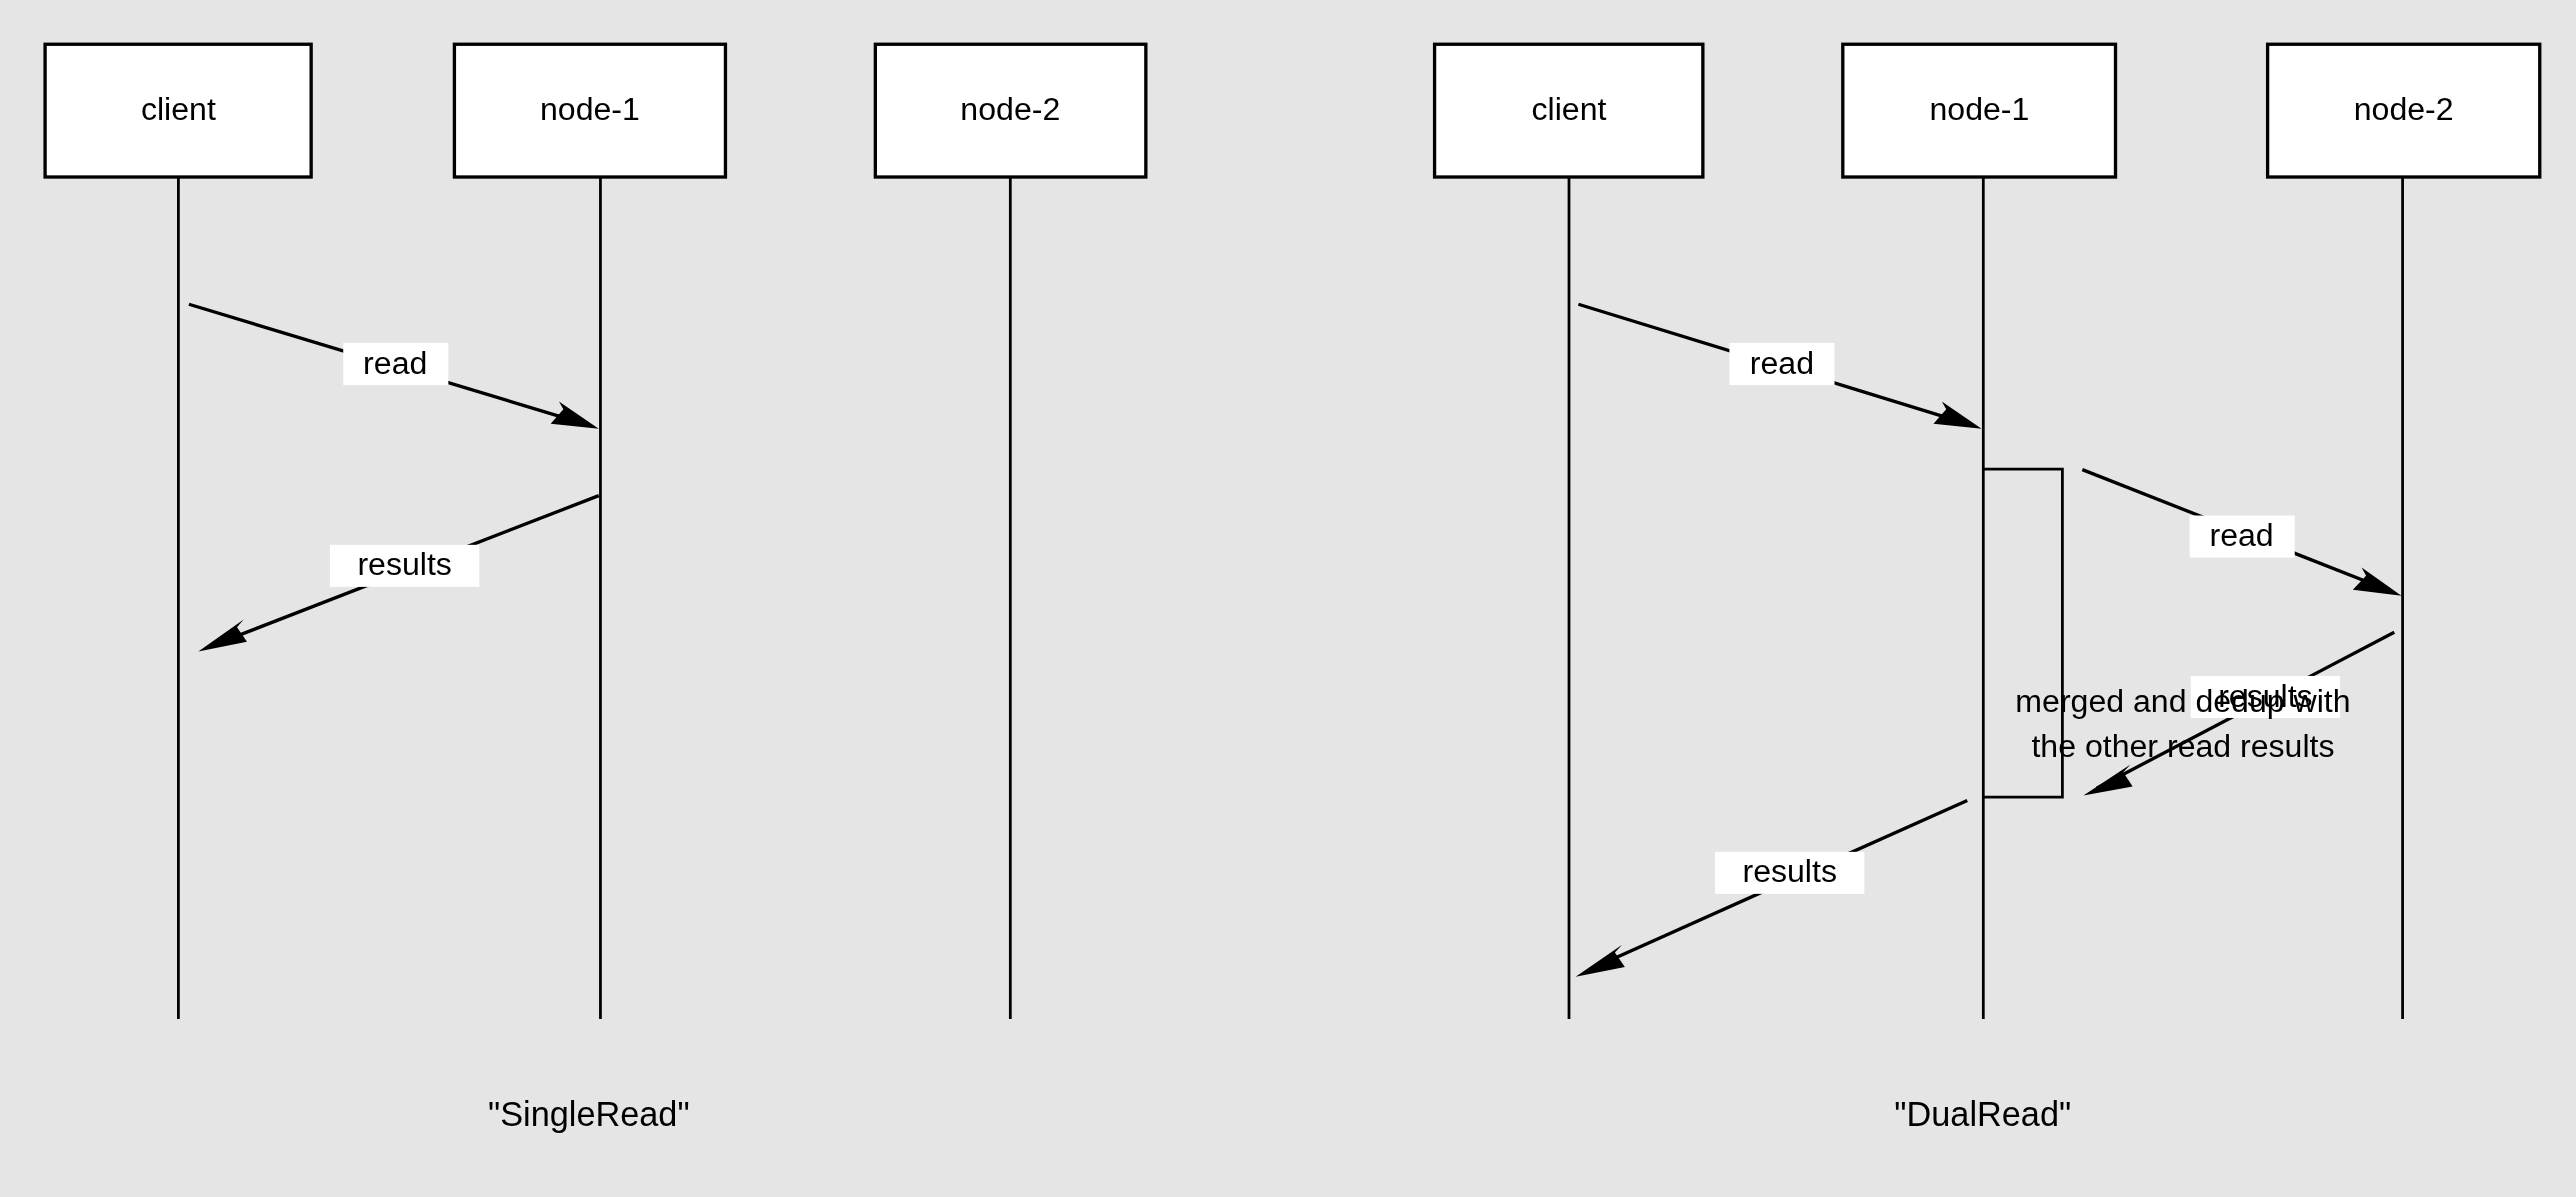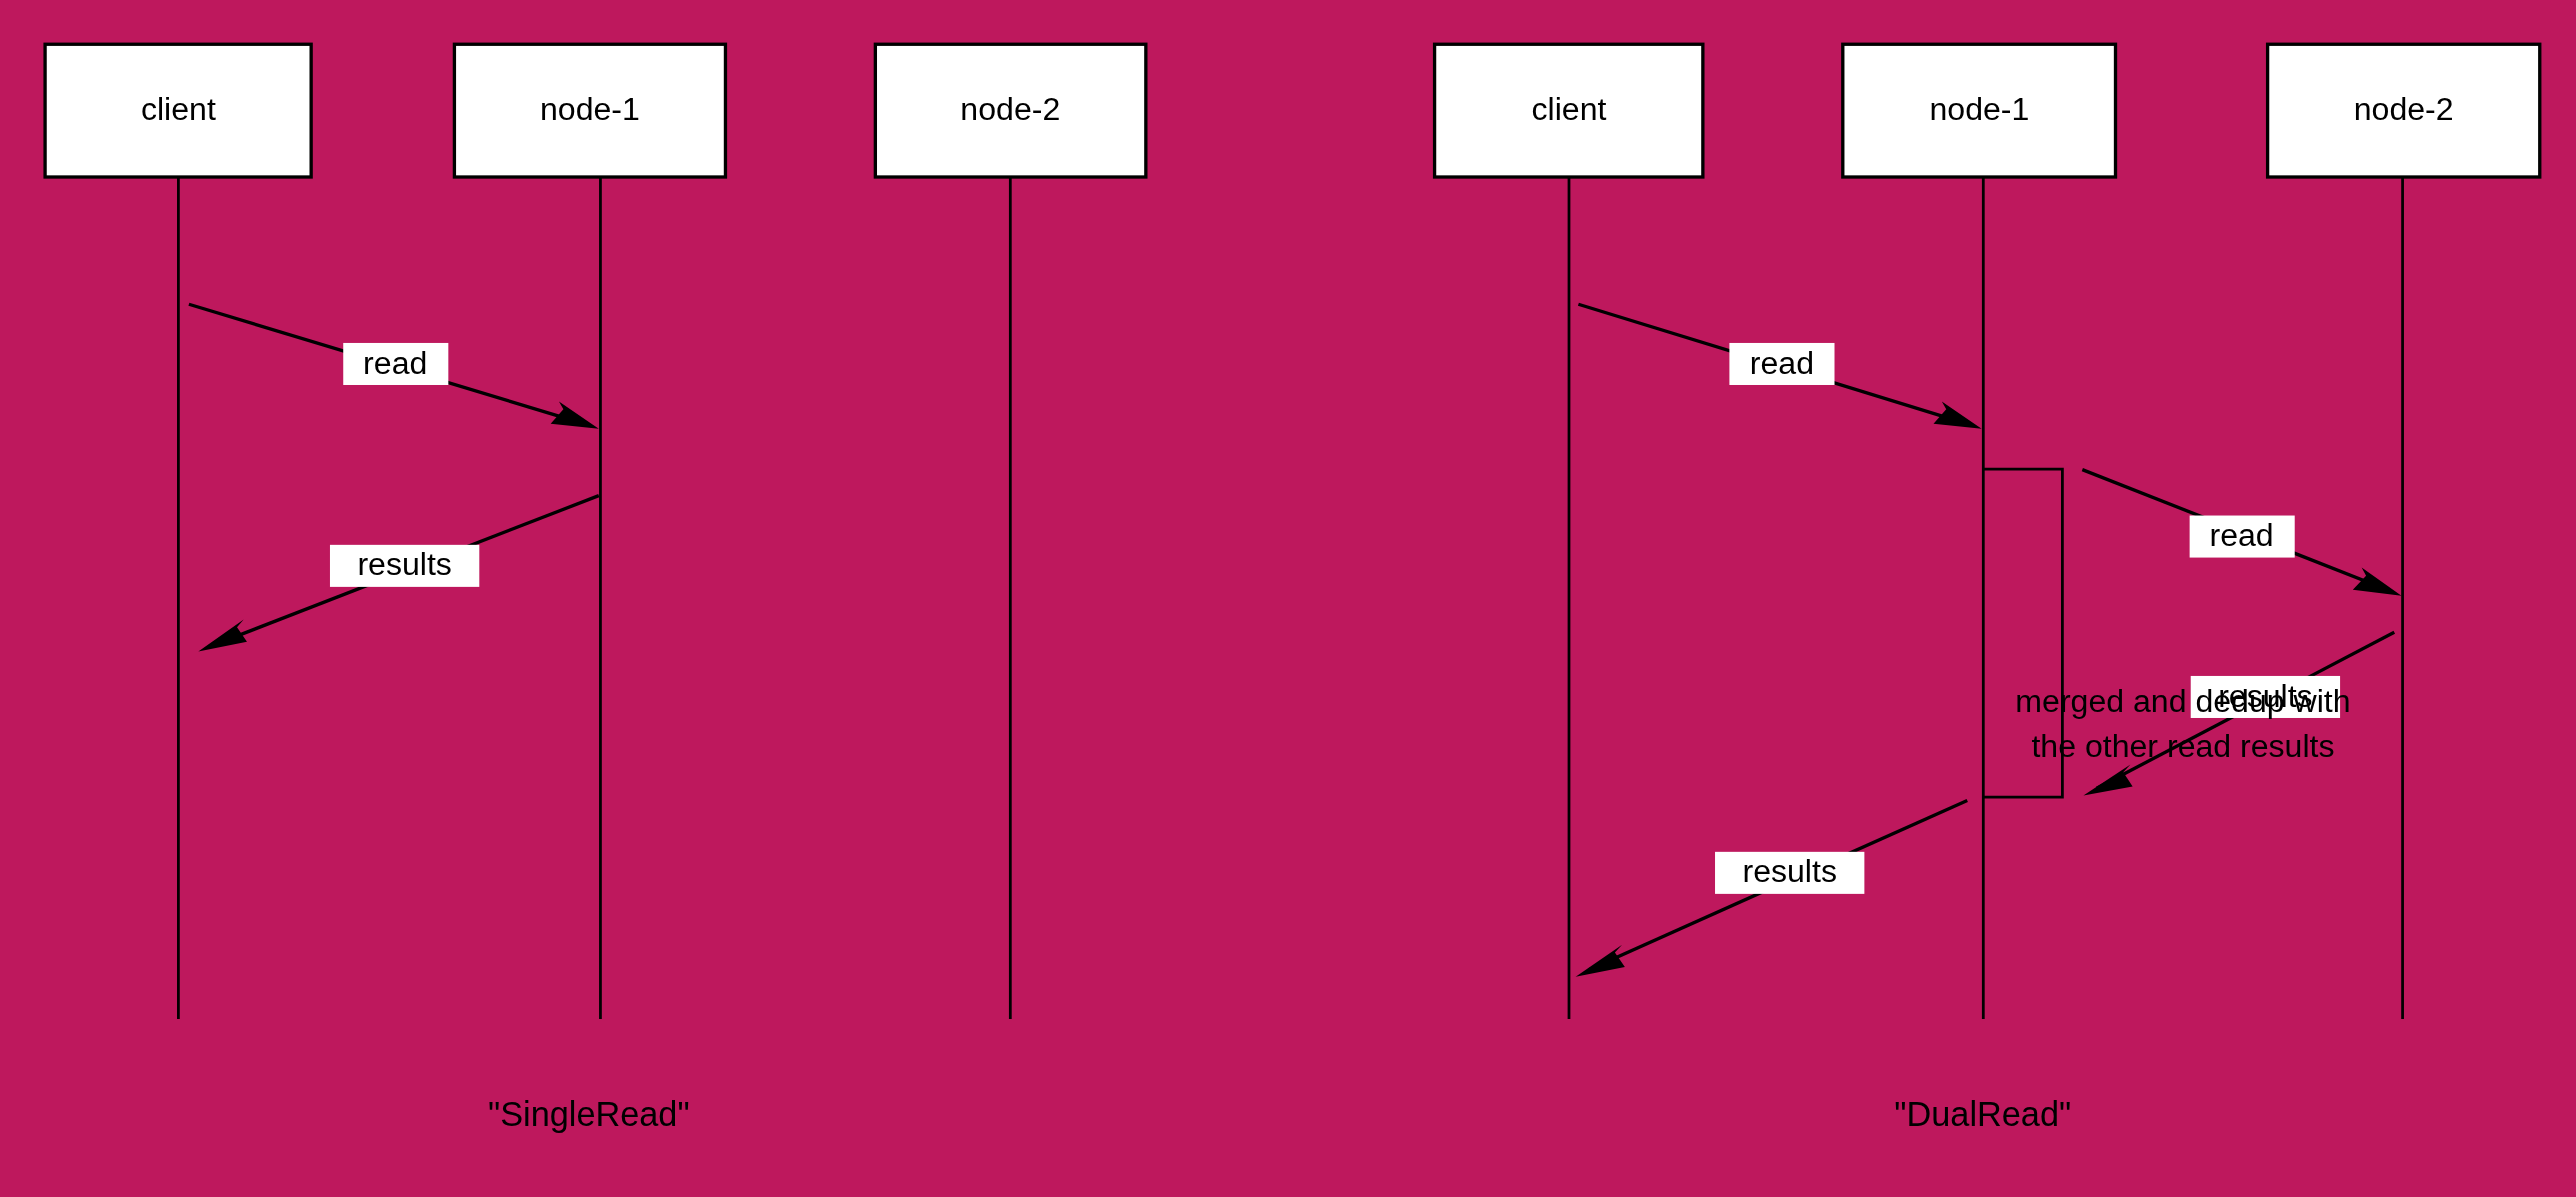--- a/index.html
+++ b/index.html
@@ -9,21 +9,21 @@
     background: #ffffff;
   }
   body {
     font-family: "Liberation Sans", sans-serif;
     color: #000000;
   }
   #canvas {
     position: relative;
     width: 2576px;
     height: 1197px;
-    background: #be185d;
+    background: #e5e5e5;
     overflow: hidden;
   }
   #diagram-svg {
     position: absolute;
     top: 0;
     left: 0;
     width: 2576px;
     height: 1197px;
     display: block;
   }

